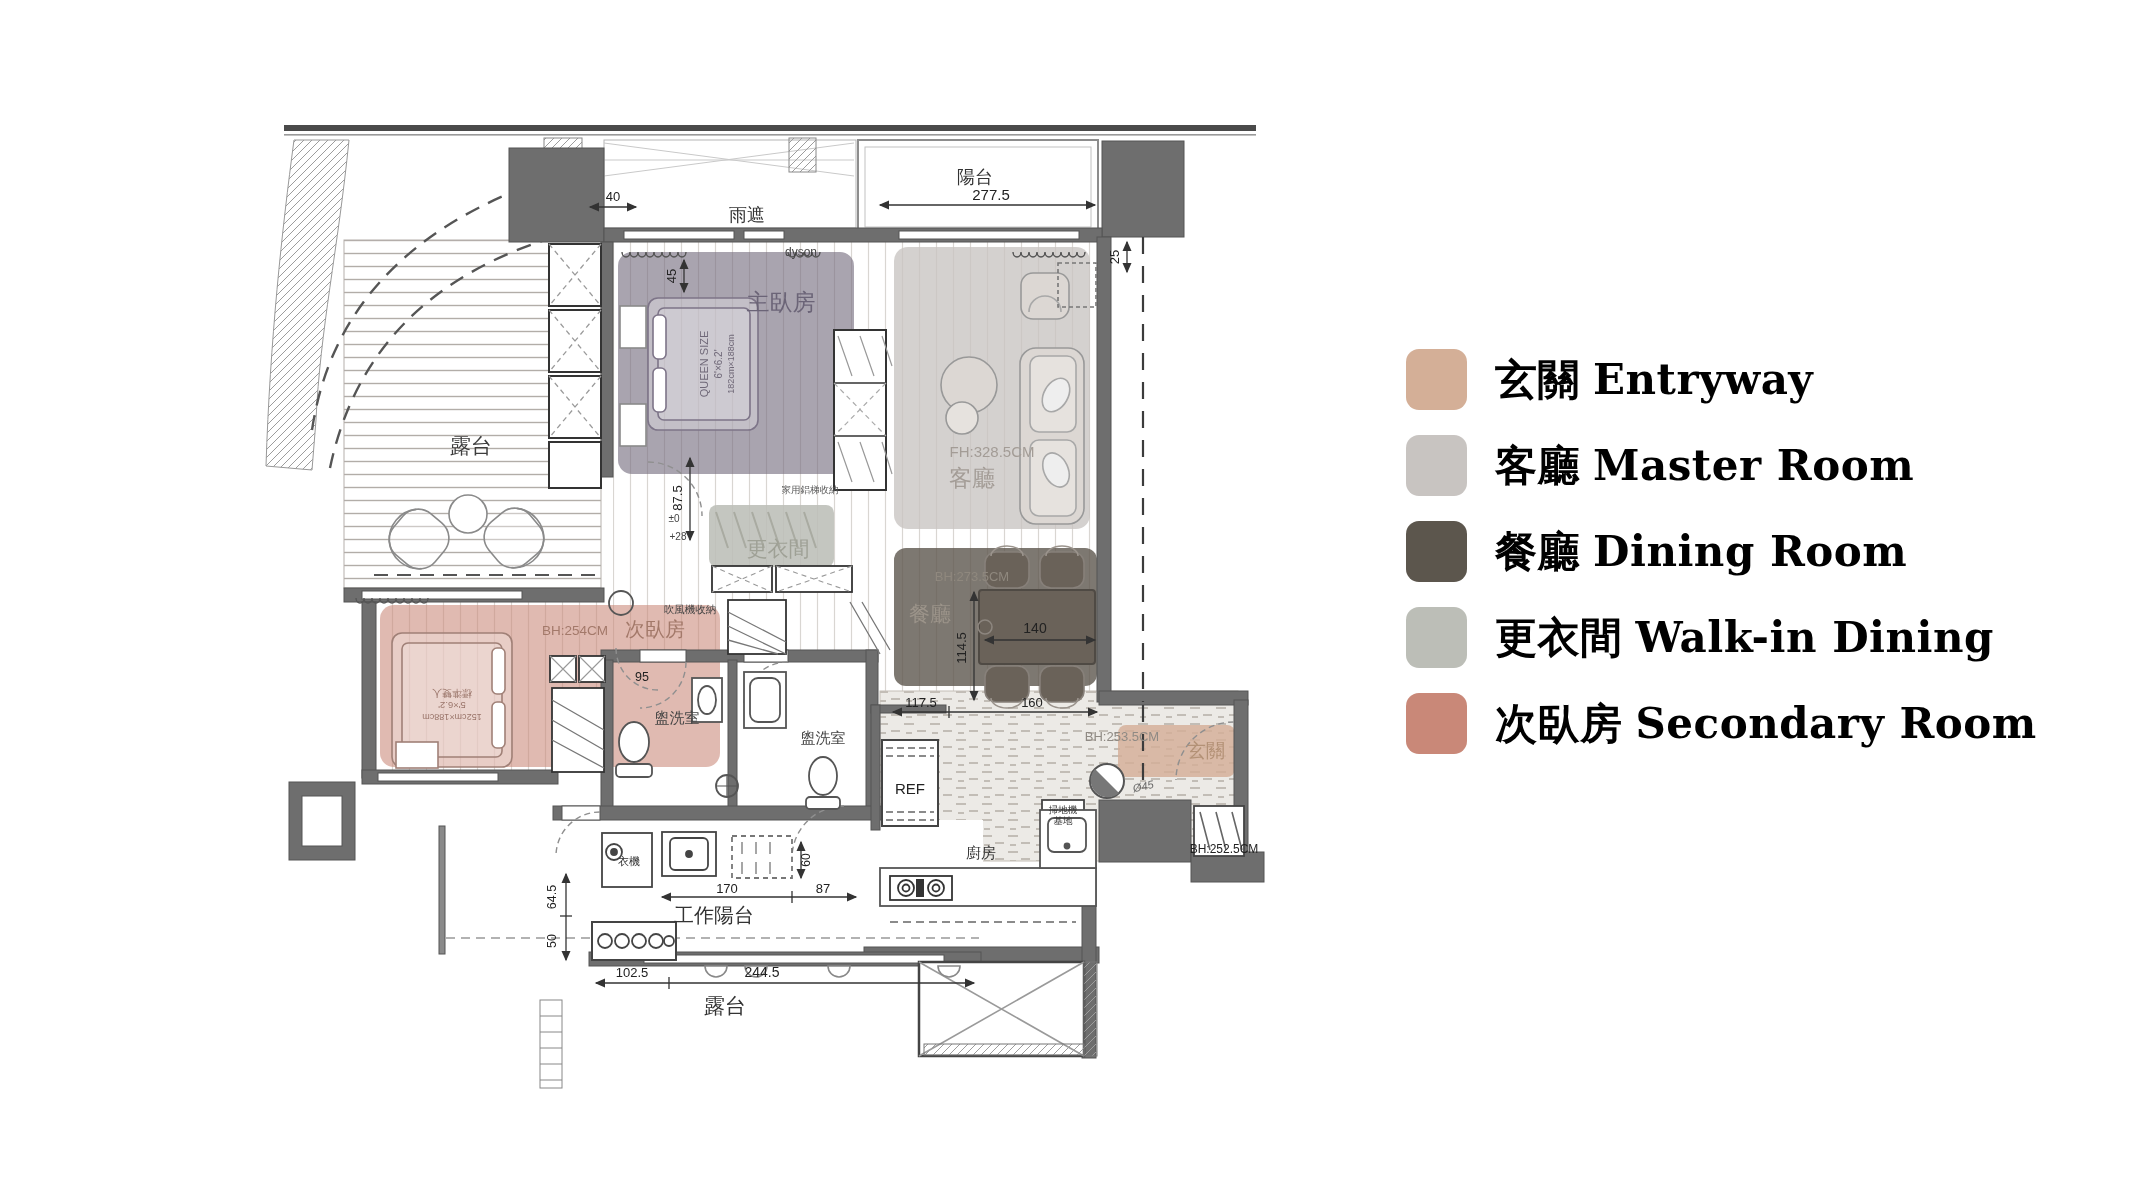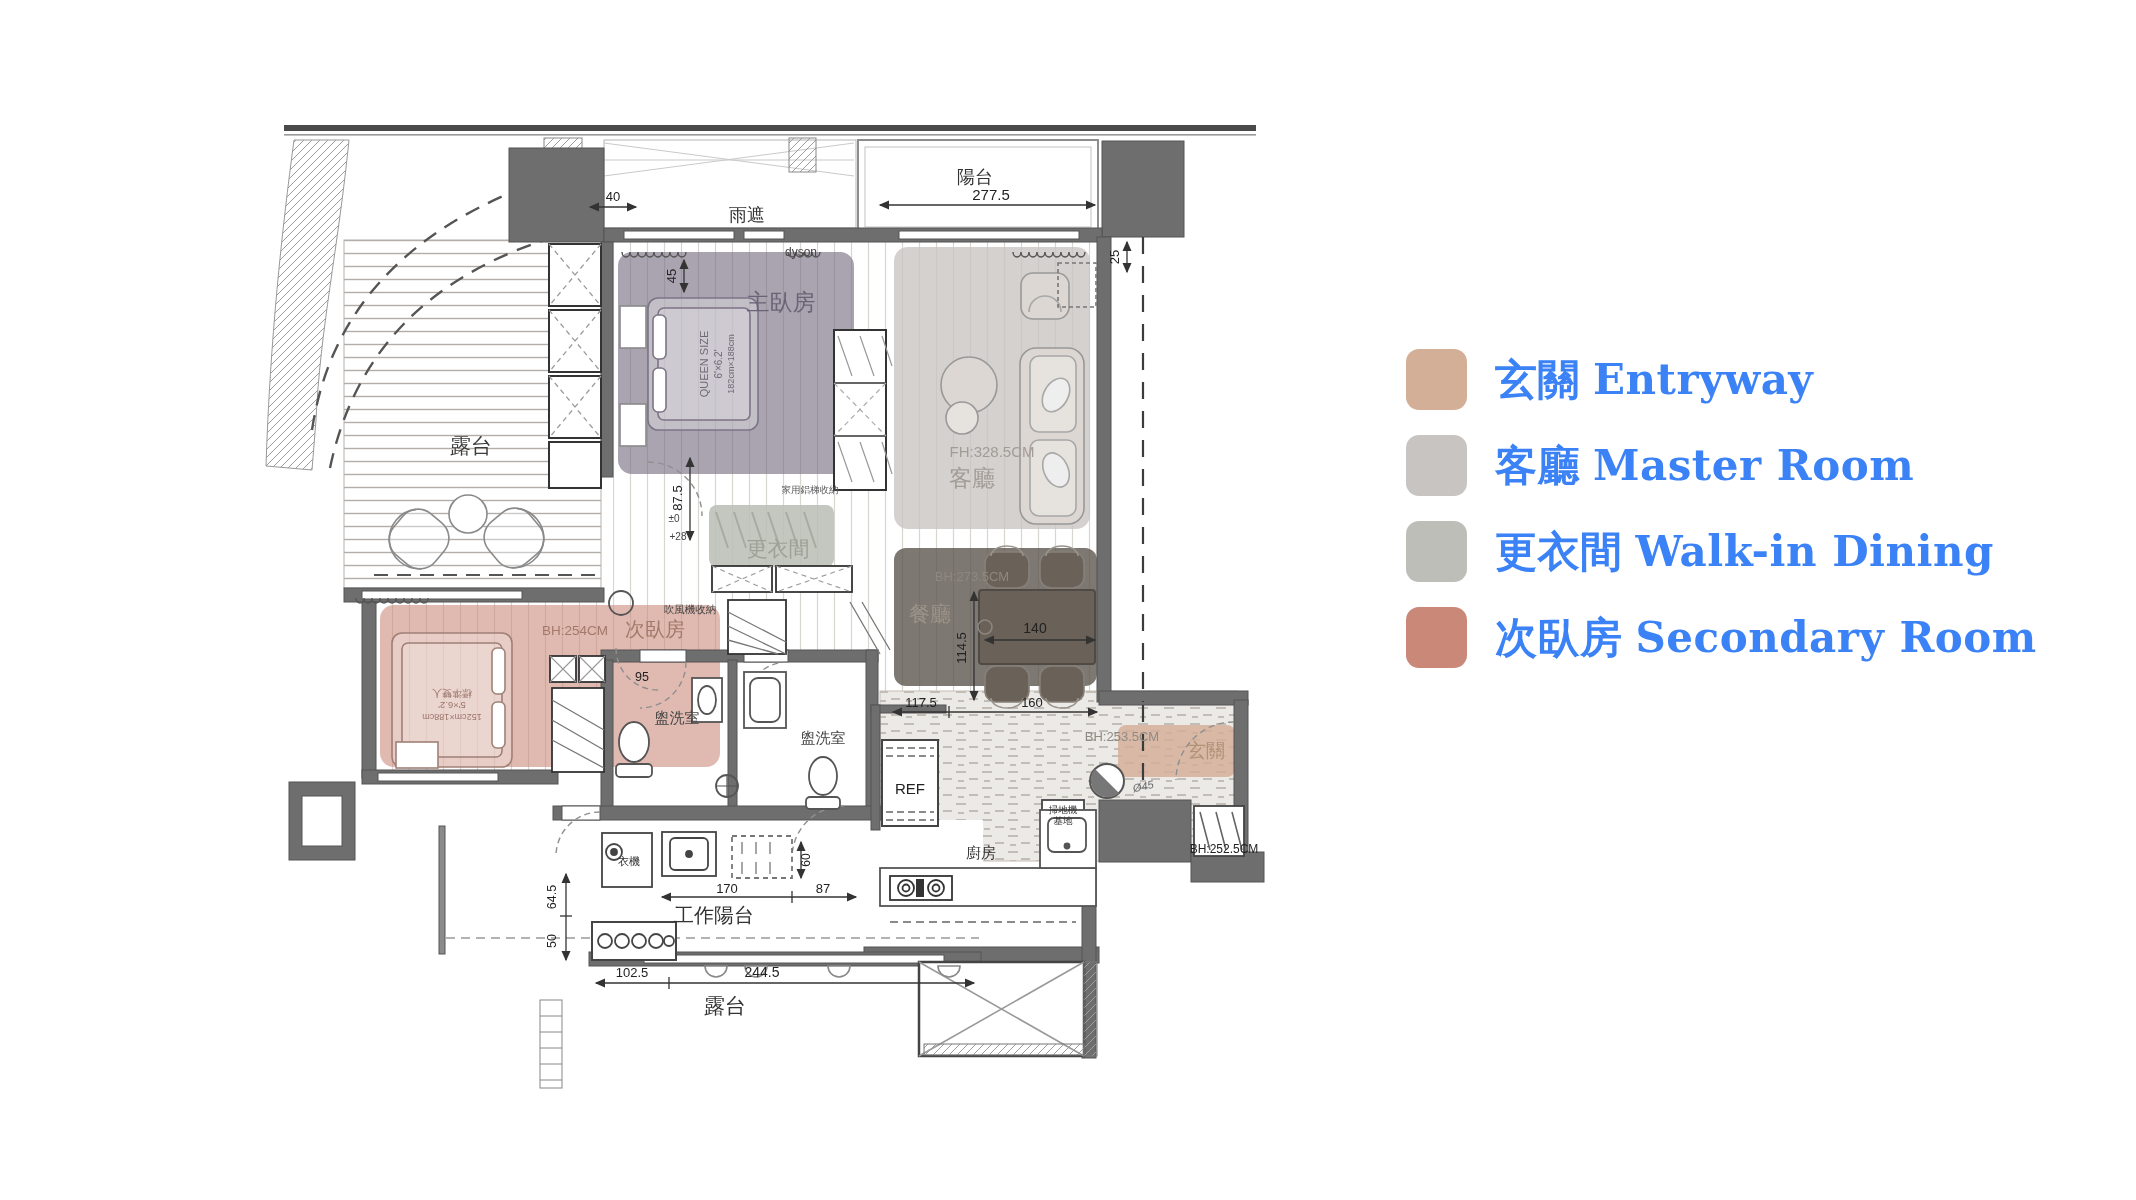--- a/index.html
+++ b/index.html
@@ -4,21 +4,21 @@
 <style>
   html,body{margin:0;padding:0;background:#ffffff;}
   .stage{position:relative;width:2136px;height:1200px;background:#fff;overflow:hidden;
          font-family:"Liberation Sans",sans-serif;margin-left:44px;}
   .plan-svg{position:absolute;left:0;top:0;width:2136px;height:1200px;}
   svg text{font-family:"Liberation Sans",sans-serif;}
   .legend{position:absolute;left:1362px;top:349px;display:flex;flex-direction:column;gap:25px;}
   .legend-row{display:flex;align-items:center;height:61px;}
   .swatch{width:61px;height:61px;border-radius:13px;flex:0 0 61px;}
   .legend-text{margin-left:28px;font-family:"DejaVu Serif","Liberation Serif",serif;
-               font-weight:700;font-size:42px;color:#3b82f6;letter-spacing:.5px;white-space:nowrap;}
+               font-weight:700;font-size:42px;color:#000000;letter-spacing:.5px;white-space:nowrap;}
   .legend-text .en{margin-left:13px;}
 </style>
 </head>
 <body>
 
 <div class="stage">
 
 <svg class="plan-svg" viewBox="0 0 2136 1200">
   <defs>
     <pattern id="deckH" width="20" height="13" patternUnits="userSpaceOnUse">
@@ -378,20 +378,24 @@
   <div class="legend">
     <div class="legend-row">
       <div class="swatch" style="background-color: rgb(212, 175, 151);"></div>
       <div class="legend-text"><span>玄關</span><span class="en">Entryway</span></div>
     </div>
     <div class="legend-row">
       <div class="swatch" style="background-color: rgb(200, 196, 193);"></div>
       <div class="legend-text"><span>客廳</span><span class="en">Master Room</span></div>
     </div>
     <div class="legend-row">
+      <div class="swatch" style="background-color: rgb(92, 86, 77);"></div>
+      <div class="legend-text"><span>餐廳</span><span class="en">Dining Room</span></div>
+    </div>
+    <div class="legend-row">
       <div class="swatch" style="background-color: rgb(188, 190, 183);"></div>
       <div class="legend-text"><span>更衣間</span><span class="en">Walk-in Dining</span></div>
     </div>
     <div class="legend-row">
       <div class="swatch" style="background-color: rgb(201, 136, 120);"></div>
       <div class="legend-text"><span>次臥房</span><span class="en">Secondary Room</span></div>
     </div>
   </div>
 
 </div>

